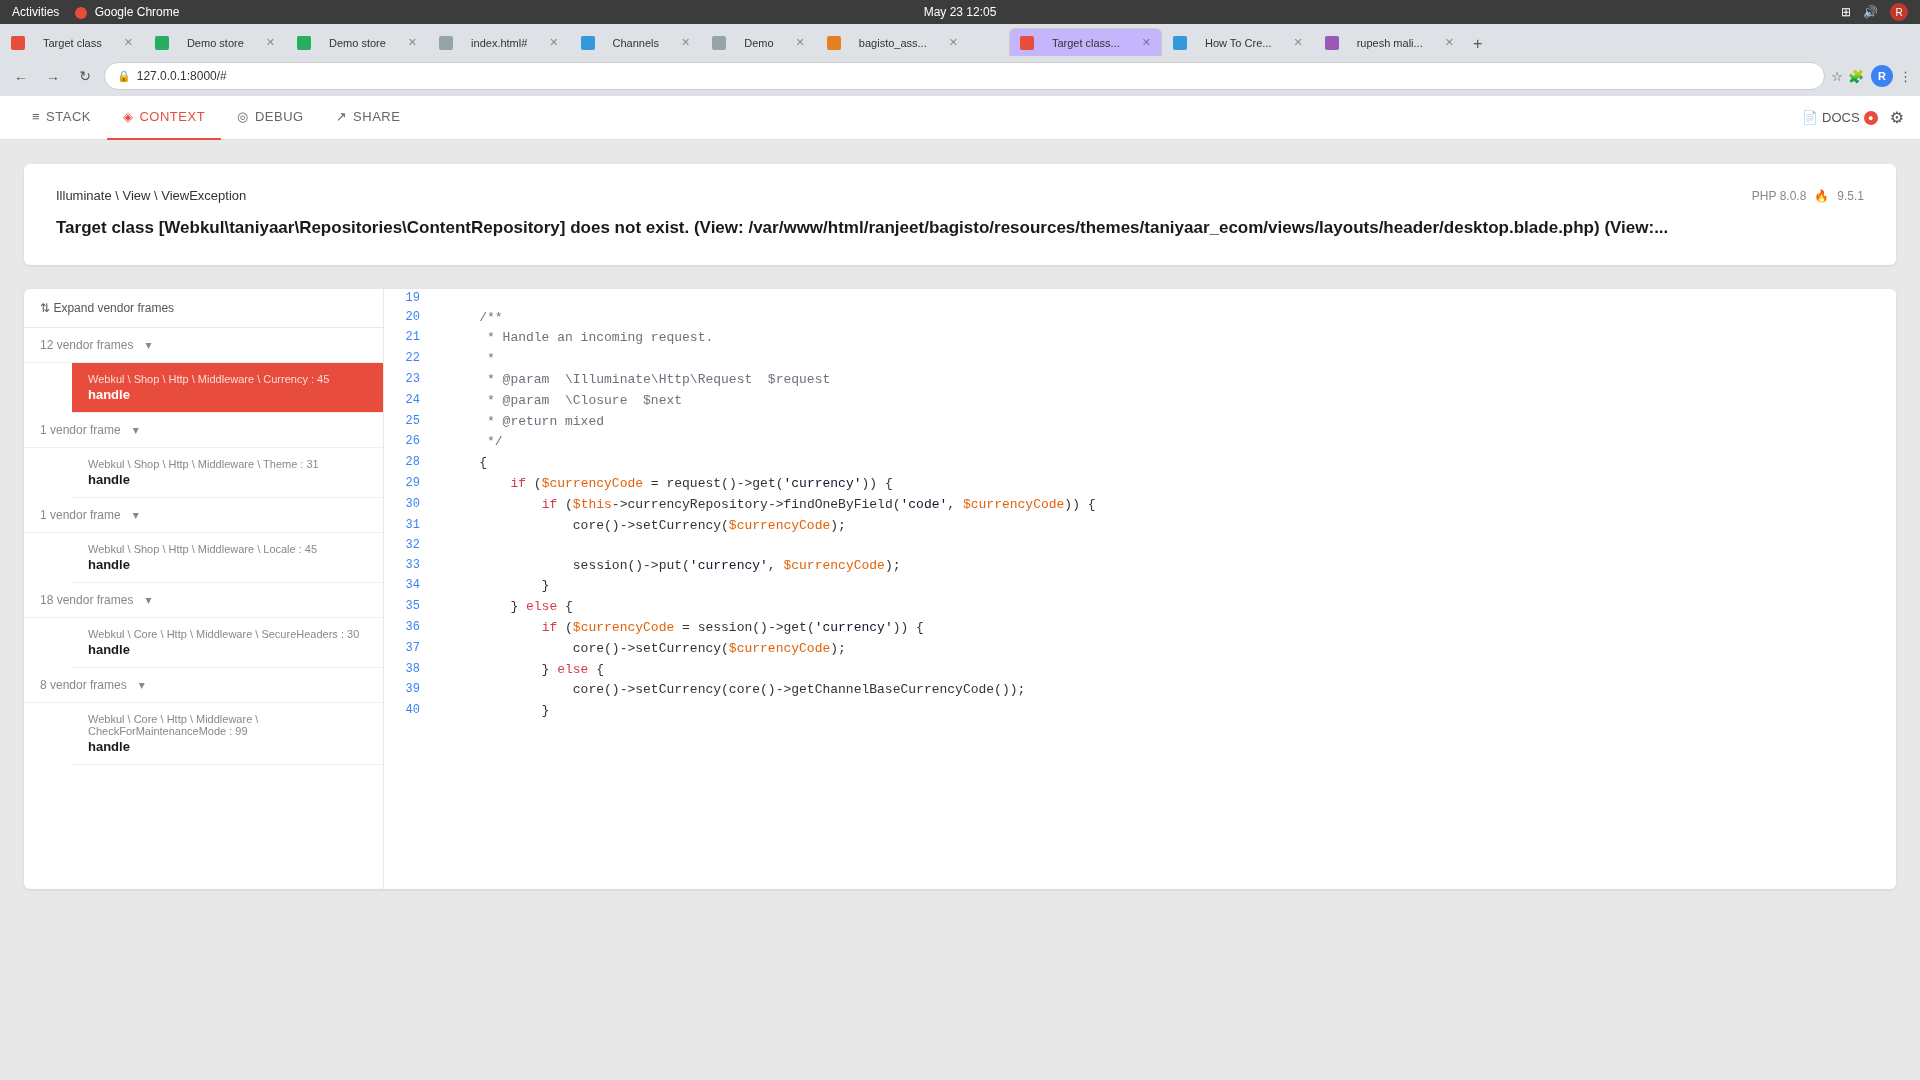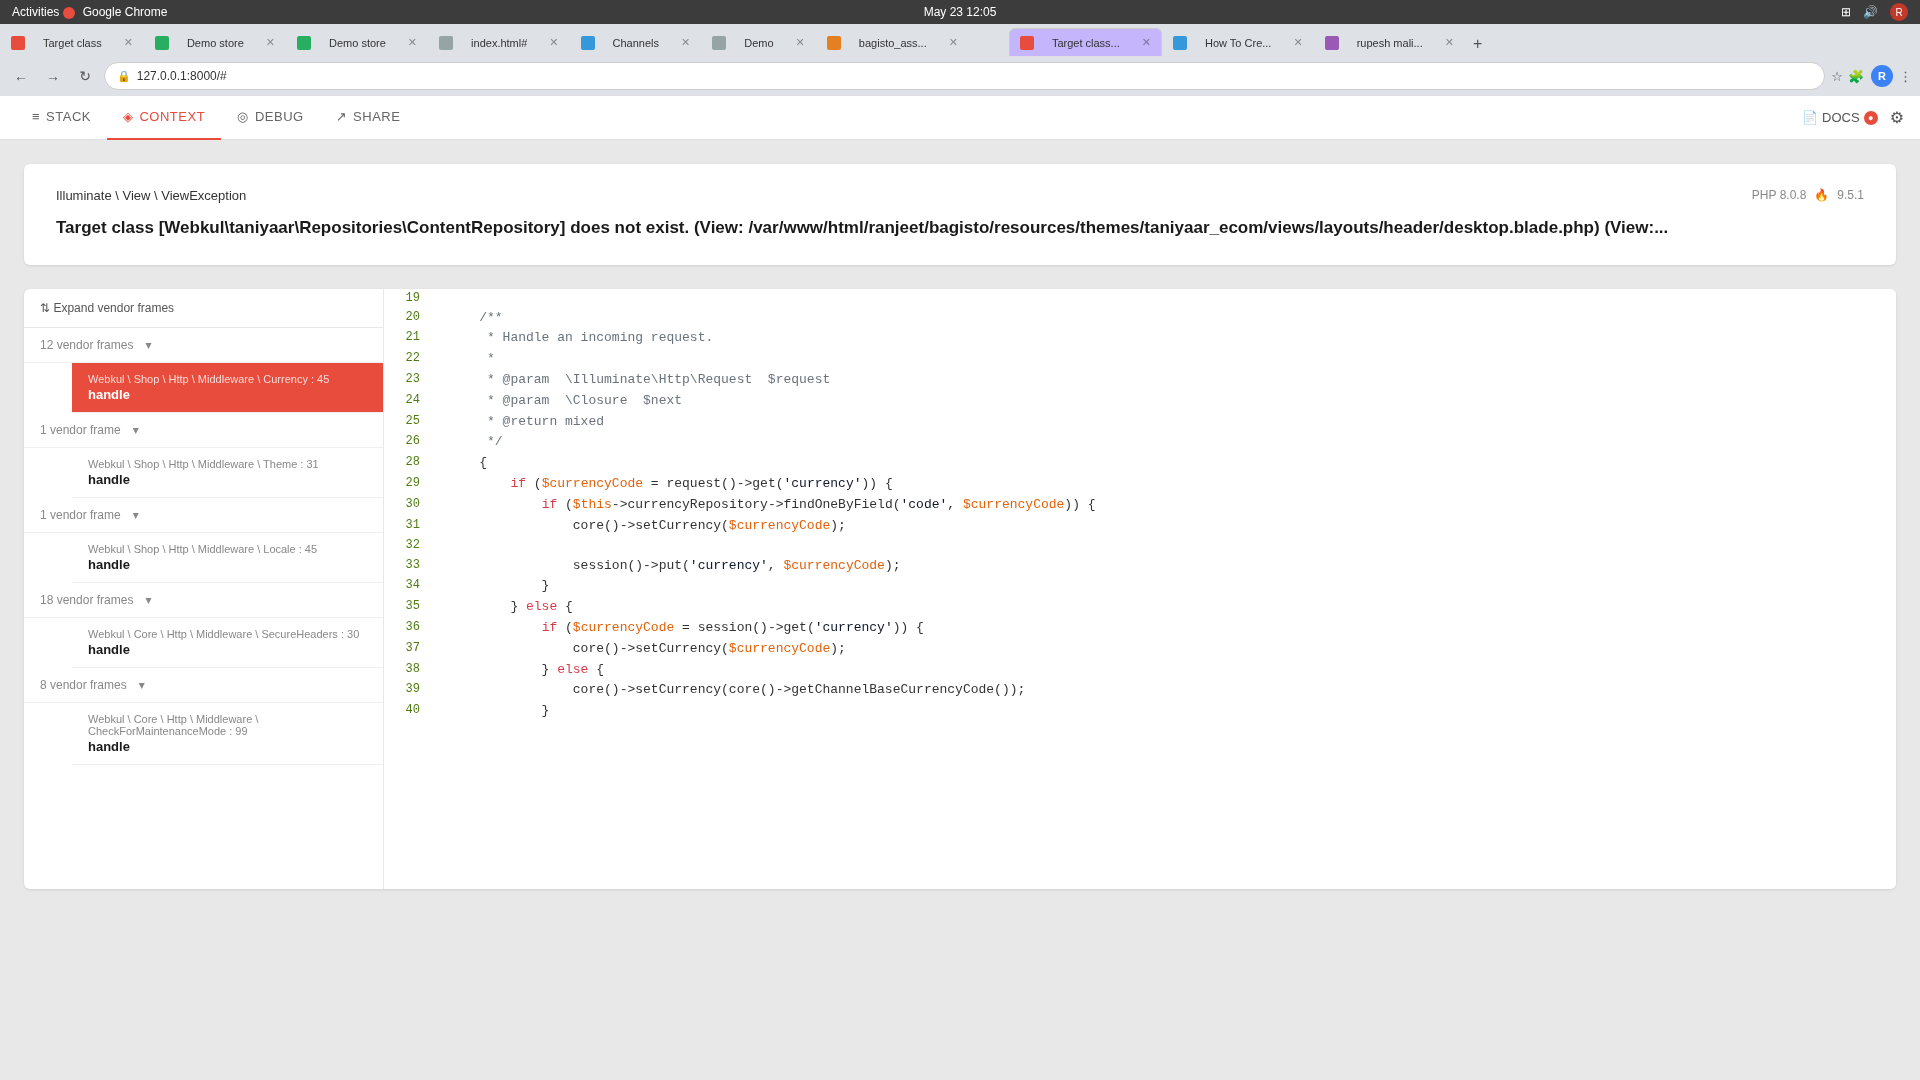--- a/index.html
+++ b/index.html
@@ -9,21 +9,21 @@
     .os-bar {
       background: #3c3c3c;
       color: #fff;
       display: flex;
       align-items: center;
       justify-content: space-between;
       height: 24px;
       padding: 0 12px;
       font-size: 12px;
     }
-    .os-bar-left { display: flex; align-items: center; gap: 4px; }
+    .os-bar-left { display: flex; align-items: center; gap: 16px; }
     .os-bar-right { display: flex; align-items: center; gap: 12px; }
 
     
     .browser-chrome { background: #dee1e6; }
 
     
     .tab-bar {
       display: flex;
       align-items: flex-end;
       padding: 4px 0 0 0;
@@ -151,21 +151,21 @@
     .error-card {
       background: #fff;
       border-radius: 6px;
       padding: 24px 32px;
       margin-bottom: 24px;
       box-shadow: 0 1px 3px rgba(0,0,0,0.1);
     }
     .error-meta {
       display: flex;
       justify-content: space-between;
-      align-items: flex-start;
+      align-items: center;
       margin-bottom: 12px;
     }
     .error-exception { color: #333; font-size: 13px; }
     .error-php { font-size: 12px; color: #888; display: flex; align-items: center; gap: 8px; }
     .error-message {
       font-size: 17px;
       font-weight: 600;
       color: #1a1a1a;
       line-height: 1.5;
     }
@@ -252,21 +252,21 @@
       font-size: 13px;
       line-height: 1.6;
     }
     .code-line {
       display: flex;
       align-items: flex-start;
     }
     .line-num {
       width: 48px;
       padding: 0 12px;
-      color: #4d7c0f;
+      color: #3b82f6;
       text-align: right;
       flex-shrink: 0;
       user-select: none;
       font-size: 12px;
     }
     .line-code {
       flex: 1;
       padding: 0 16px;
       white-space: pre;
       color: #333;

